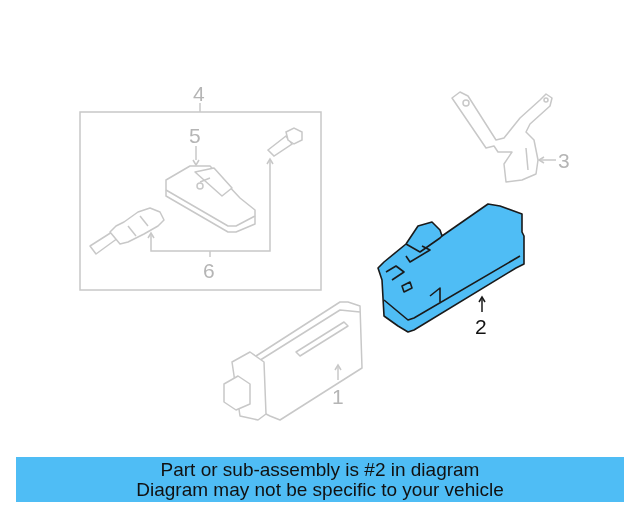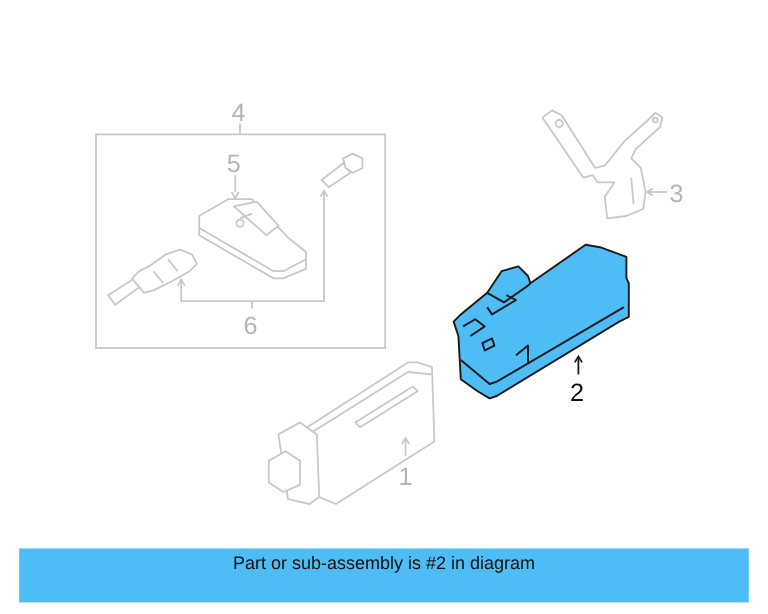--- a/index.html
+++ b/index.html
@@ -1,21 +1,21 @@
 <!DOCTYPE html>
 <html><head>
 <meta charset="utf-8">
 <style>
   html,body{margin:0;padding:0;background:#fff;}
   body{width:640px;height:512px;position:relative;overflow:hidden;font-family:"Liberation Sans",sans-serif;}
   #diagram{position:absolute;left:0;top:0;width:640px;height:512px;}
   .callout{font-family:"Liberation Sans",sans-serif;font-size:21px;fill:#b5b5b5;}
   .callout.active{fill:#111;}
   .banner{position:absolute;left:16px;top:457px;width:608px;height:45px;background:#4fbdf5;
-    text-align:center;color:#111;font-size:15px;line-height:20px;padding-top:3px;box-sizing:border-box;}
+    text-align:center;color:#111;font-size:19px;line-height:20px;padding-top:3px;box-sizing:border-box;}
   .banner div{white-space:nowrap;}
 </style>
 </head>
 <body>
 
 <svg id="diagram" viewBox="0 0 640 512" xmlns="http://www.w3.org/2000/svg">
 
   <g fill="none" stroke="#c8c8c8" stroke-width="1.5">
     <rect x="80" y="112" width="241" height="178"></rect>
     <line x1="200" y1="103" x2="200" y2="112"></line>
@@ -89,13 +89,14 @@
   </g>
   <g fill="none" stroke="#1a1a1a" stroke-width="1.5">
     <line x1="482" y1="298" x2="482" y2="312"></line>
     <path d="M479,302 L482,297 L485,302"></path>
   </g>
   <text class="callout active" x="475" y="334">2</text>
 </svg>
 
 <div class="banner">
   <div>Part or sub-assembly is #2 in diagram</div>
+  <div>Diagram may not be specific to your vehicle</div>
 </div>
 
 </body></html>

